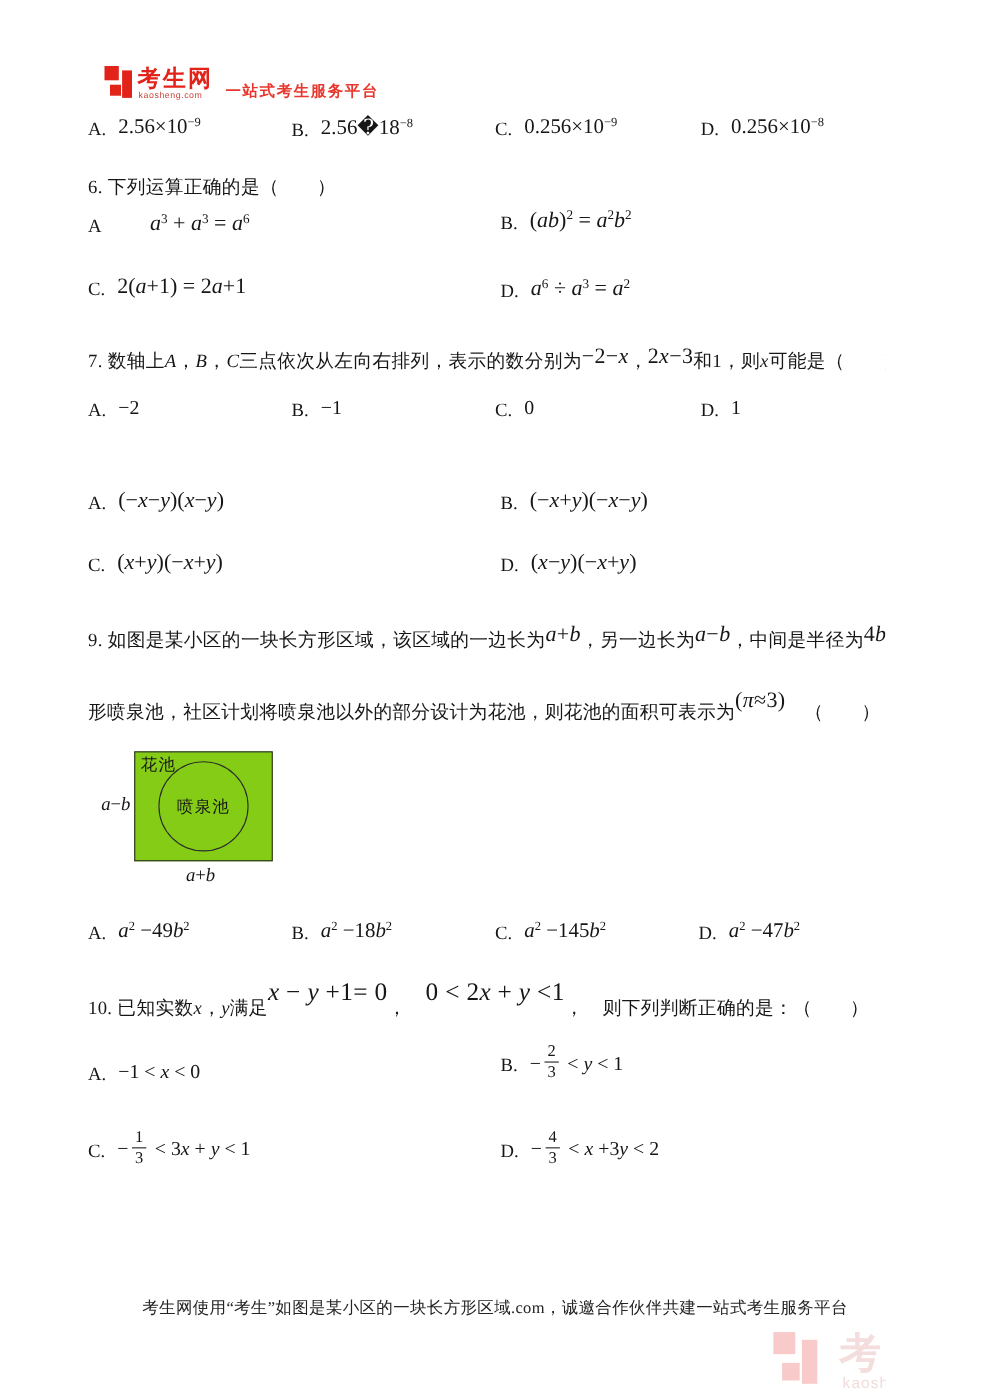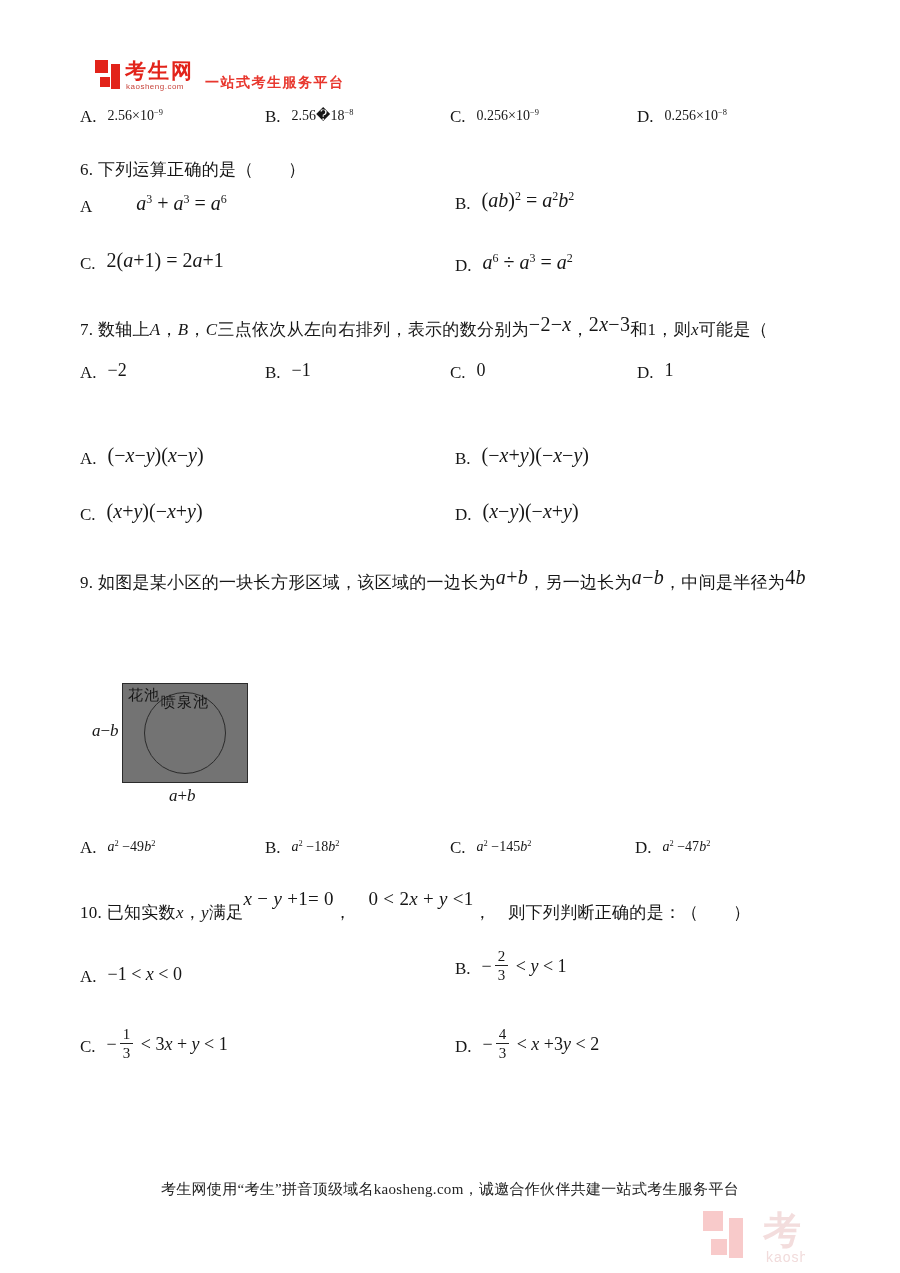--- a/index.html
+++ b/index.html
@@ -8,48 +8,48 @@
         font-family:"Liberation Serif","DejaVu Serif","DejaVu Sans",serif;color:#161616}
   .abs{position:absolute}
 
   
   .stem{font-size:17px;line-height:1.5;letter-spacing:.3px}
   .it{font-style:italic}
   sup{font-size:.60em;line-height:0;vertical-align:.55em}
 
   
   .raised{display:inline-block;font-size:20px;transform:translateY(-4px)}
-  .q10s .raised{transform:translateY(-13px);font-size:19px}
+  .q10s .raised{transform:translateY(-13px);font-size:23px}
   .q9l2 .raised{transform:translateY(-10px)}
 
   
   .opt{display:flex;align-items:baseline}
   .opt .lab{font-size:17px;flex:0 0 auto;margin-right:11px}
-  .opt .math{position:relative;top:-2px;font-size:14px}
+  .opt .math{position:relative;top:-2px;font-size:19px}
   .math-lg{font-size:20px !important}
   .math-sm{font-size:18px !important}
 
   
   .frac{display:inline-flex;flex-direction:column;align-items:center;text-align:center;
         font-size:15px;line-height:1.15;vertical-align:middle;margin:0 3px;transform:translateY(-2px)}
   .fn{padding:0 3px;border-bottom:1.4px solid #222}
   .fd{padding-top:1px}
 
   
   .logo-icon i,.wm-icon i{position:absolute;display:block}
   .logo-name{position:absolute;left:30px;top:0;font-family:"Liberation Sans","DejaVu Sans",sans-serif;
              font-weight:bold;font-size:21px;letter-spacing:2px;color:#e2231a}
   .logo-domain{position:absolute;left:31px;top:25px;font-family:"Liberation Sans","DejaVu Sans",sans-serif;
                font-size:8px;color:#c8443c;letter-spacing:.5px}
   .logo-tagline{position:absolute;left:110px;top:17px;font-family:"Liberation Sans","DejaVu Sans",sans-serif;
                 font-weight:bold;font-size:14px;color:#e8372e;letter-spacing:1.5px}
 
   
-  .fig-rect{border:1.6px solid #2b2b2b;background:#737373}
-  .fig-circle{border:1.4px solid #2b2b2b;border-radius:50%;display:flex;align-items:flex-start;justify-content:center}
+  .fig-rect{border:1.6px solid #2b2b2b;background:#84cc16}
+  .fig-circle{border:1.4px solid #2b2b2b;border-radius:50%;display:flex;align-items:center;justify-content:center}
   .fig-label{font-size:15px;letter-spacing:1px}
   .fig-math{font-size:17px}
 
   
   .h2{font-weight:bold;font-size:19px;letter-spacing:.5px}
 
   
   .footer{width:900px;text-align:center;font-size:15px;letter-spacing:.3px;color:#242424}
 
   
@@ -138,20 +138,21 @@
   <div class="opt abs" style="left:80px;top:502px">
     <span class="lab">C.</span>
     <span class="math math-lg"><span>(</span><span class="it">x</span><span>+</span><span class="it">y</span><span>)(−</span><span class="it">x</span><span>+</span><span class="it">y</span><span>)</span></span>
   </div>
   <div class="opt abs" style="left:455px;top:502px">
     <span class="lab">D.</span>
     <span class="math math-lg"><span>(</span><span class="it">x</span><span>−</span><span class="it">y</span><span>)(−</span><span class="it">x</span><span>+</span><span class="it">y</span><span>)</span></span>
   </div>
 
   <div class="stem abs" style="left:80px;top:566px;width:810px"><span>9. 如图是某小区的一块长方形区域，该区域的一边长为</span><span class="raised"><span class="it">a</span><span>+</span><span class="it">b</span></span><span>，另一边长为</span><span class="raised"><span class="it">a</span><span>−</span><span class="it">b</span></span><span>，中间是半径为</span><span class="raised"><span>4</span><span class="it">b</span></span><span>的圆</span></div>
+  <div class="stem abs q9l2" style="left:80px;top:632px;width:810px"><span>形喷泉池，社区计划将喷泉池以外的部分设计为花池，则花池的面积可表示为</span><span class="raised"><span>(</span><span class="it">π</span><span>≈3)</span></span><span>　（　　）</span></div>
 
   <div class="fig-rect abs" style="left:122px;top:683px;width:126px;height:100px">
     <span class="fig-label abs" style="left:5px;top:2px">花池</span>
     <span class="fig-circle abs" style="left:21px;top:8px;width:82px;height:82px">
       <span class="fig-label">喷泉池</span>
     </span>
   </div>
   <span class="fig-math abs" style="left:92px;top:721px"><span class="it">a</span><span>−</span><span class="it">b</span></span>
   <span class="fig-math abs" style="left:169px;top:786px"><span class="it">a</span><span>+</span><span class="it">b</span></span>
 
@@ -193,21 +194,21 @@
   </div>
   <div class="opt abs" style="left:455px;top:1030px">
     <span class="lab">D.</span>
     <span class="math math-sm"><span>−</span><span class="frac">
           <span class="fn">4</span>
           <span class="fd">3</span>
         </span><span> &lt; </span><span class="it">x</span><span> +3</span><span class="it">y</span><span> &lt; 2</span></span>
   </div>
 
 
-  <div class="footer abs" style="left:0;top:1180px">考生网使用“考生”拼音顶级域名kaosheng.com，诚邀合作伙伴共建一站式考生服务平台</div>
+  <div class="footer abs" style="left:0;top:1180px">考生网使用“考生”如图是某小区的一块长方形区域.com，诚邀合作伙伴共建一站式考生服务平台</div>
 
   <div class="abs" style="left:703px;top:1205px;width:195px;height:66px">
     <span class="wm-icon abs" style="left:0;top:4px;width:52px;height:58px">
       <i style="left:0;top:2px;width:20px;height:20px;background:#f8caca"></i>
       <i style="left:8px;top:30px;width:16px;height:16px;background:#f8caca"></i>
       <i style="left:26px;top:9px;width:14px;height:40px;background:#f8caca"></i>
     </span>
     <span class="wm-name">考生网</span>
     <span class="wm-domain">kaosheng.com</span>
   </div>

